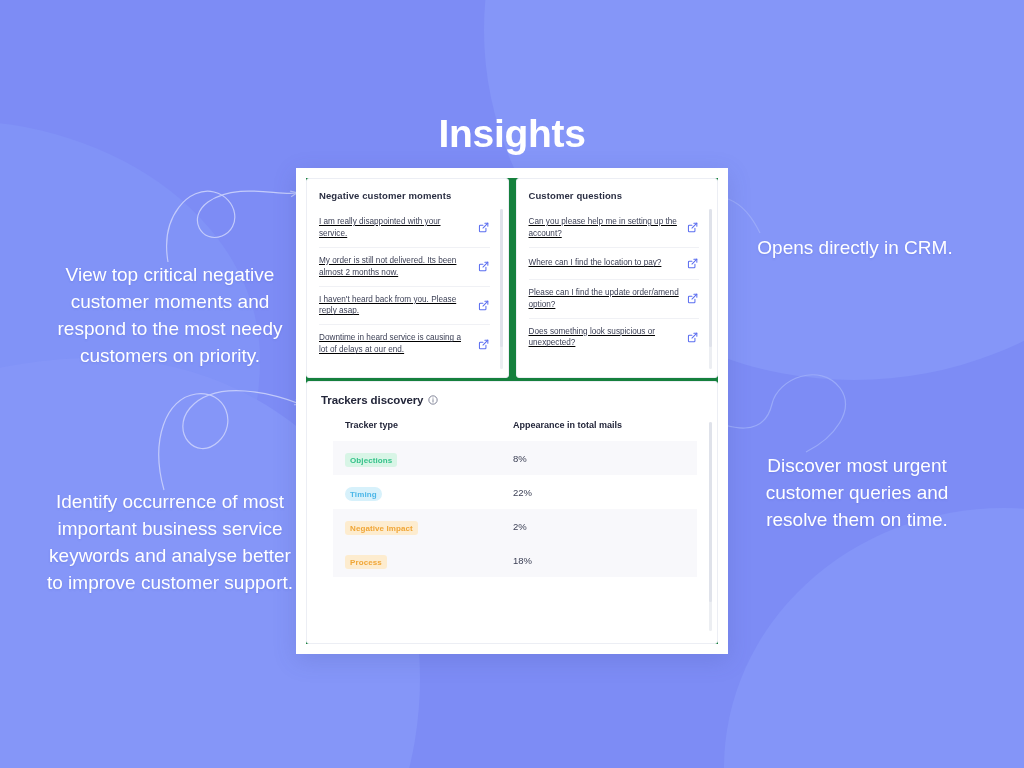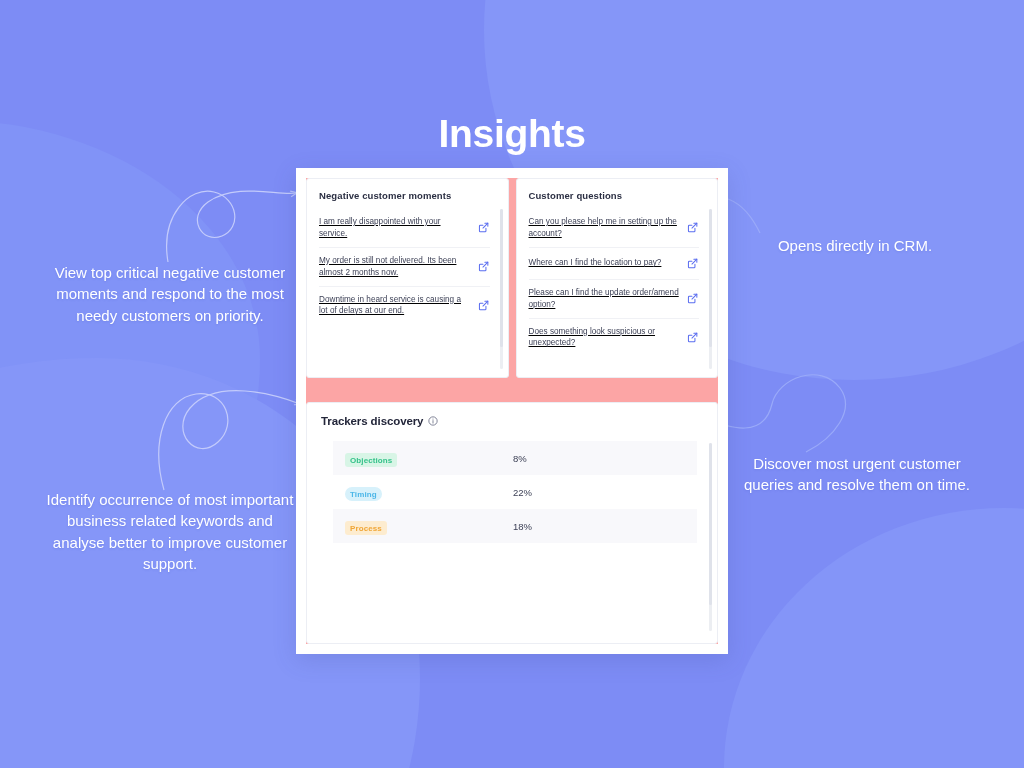--- a/index.html
+++ b/index.html
@@ -90,24 +90,24 @@
     width: 432px;
     height: 486px;
     background: #ffffff;
     box-shadow: 0 6px 22px rgba(60, 70, 150, 0.18);
     padding: 10px;
     z-index: 3;
   }
   .panel-inner {
     width: 100%;
     height: 100%;
-    background: #fca5a5;
+    background: #15803d;
     display: flex;
     flex-direction: column;
-    gap: 24px;
+    gap: 3px;
   }
 
   .cards-row {
     display: flex;
     gap: 7px;
     height: 200px;
   }
 
   .card {
     background: #ffffff;
@@ -231,21 +231,21 @@
 
   .tval {
     font-size: 9.5px;
     color: #3d4156;
   }
 
   
   .caption {
     position: absolute;
     color: #ffffff;
-    font-size: 15px;
+    font-size: 19px;
     line-height: 1.42;
     text-align: center;
     z-index: 4;
     text-shadow: 0 1px 2px rgba(80,95,200,0.25);
   }
   #cap-left-top    { left: 44px;  top: 262px; width: 252px; }
   #cap-left-bottom { left: 44px;  top: 489px; width: 252px; }
   #cap-right-top   { left: 740px; top: 235px; width: 230px; }
   #cap-right-bottom{ left: 744px; top: 453px; width: 226px; }
 </style>
@@ -316,20 +316,29 @@
           <div class="item">
             <div class="item-text">My order is still not delivered. Its been almost 2 months now.</div>
             <svg class="ext-icon" viewBox="0 0 24 24">
               <path d="M4.5 9.5v9a1.5 1.5 0 0 0 1.5 1.5h9a1.5 1.5 0 0 0 1.5-1.5v-5" fill="none" stroke="#5a6df0" stroke-width="1.9" stroke-linecap="round"></path>
               <path d="M4.5 9.5a1.5 1.5 0 0 1 1.5-1.5h5" fill="none" stroke="#5a6df0" stroke-width="1.9" stroke-linecap="round"></path>
               <path d="M11 13L20 4" fill="none" stroke="#5a6df0" stroke-width="1.9" stroke-linecap="round"></path>
               <path d="M14.5 4H20v5.5" fill="none" stroke="#5a6df0" stroke-width="1.9" stroke-linecap="round" stroke-linejoin="round"></path>
             </svg>
           </div>
 
+          <div class="item">
+            <div class="item-text">I haven't heard back from you. Please reply asap.</div>
+            <svg class="ext-icon" viewBox="0 0 24 24">
+              <path d="M4.5 9.5v9a1.5 1.5 0 0 0 1.5 1.5h9a1.5 1.5 0 0 0 1.5-1.5v-5" fill="none" stroke="#5a6df0" stroke-width="1.9" stroke-linecap="round"></path>
+              <path d="M4.5 9.5a1.5 1.5 0 0 1 1.5-1.5h5" fill="none" stroke="#5a6df0" stroke-width="1.9" stroke-linecap="round"></path>
+              <path d="M11 13L20 4" fill="none" stroke="#5a6df0" stroke-width="1.9" stroke-linecap="round"></path>
+              <path d="M14.5 4H20v5.5" fill="none" stroke="#5a6df0" stroke-width="1.9" stroke-linecap="round" stroke-linejoin="round"></path>
+            </svg>
+          </div>
 
           <div class="item">
             <div class="item-text">Downtime in heard service is causing a lot of delays at our end.</div>
             <svg class="ext-icon" viewBox="0 0 24 24">
               <path d="M4.5 9.5v9a1.5 1.5 0 0 0 1.5 1.5h9a1.5 1.5 0 0 0 1.5-1.5v-5" fill="none" stroke="#5a6df0" stroke-width="1.9" stroke-linecap="round"></path>
               <path d="M4.5 9.5a1.5 1.5 0 0 1 1.5-1.5h5" fill="none" stroke="#5a6df0" stroke-width="1.9" stroke-linecap="round"></path>
               <path d="M11 13L20 4" fill="none" stroke="#5a6df0" stroke-width="1.9" stroke-linecap="round"></path>
               <path d="M14.5 4H20v5.5" fill="none" stroke="#5a6df0" stroke-width="1.9" stroke-linecap="round" stroke-linejoin="round"></path>
             </svg>
           </div>
@@ -397,45 +406,55 @@
           <circle cx="12" cy="7.2" r="1.3" fill="#6b6f85"></circle>
           <path d="M12 11v6" fill="none" stroke="#6b6f85" stroke-width="2" stroke-linecap="round"></path>
         </svg>
       </div>
 
       <div class="scroll-track" style="top:40px;bottom:12px;">
         <div class="scroll-thumb"></div>
       </div>
 
       <div class="table">
+        <div class="thead">
+          <div class="th col-a">Tracker type</div>
+          <div class="th col-b">Appearance in total mails</div>
+        </div>
 
         <div class="trow alt">
           <div class="col-a">
             <span class="tag tag-green">Objections</span>
           </div>
           <div class="col-b tval">8%</div>
         </div>
 
         <div class="trow">
           <div class="col-a">
             <span class="tag tag-blue">Timing</span>
           </div>
           <div class="col-b tval">22%</div>
         </div>
 
+        <div class="trow alt">
+          <div class="col-a">
+            <span class="tag tag-orange">Negative Impact</span>
+          </div>
+          <div class="col-b tval">2%</div>
+        </div>
 
 
         <div class="trow alt">
           <div class="col-a">
             <span class="tag tag-orange">Process</span>
           </div>
           <div class="col-b tval">18%</div>
         </div>
       </div>
     </div>
 
   </div>
 </div>
 
 <div class="caption" id="cap-left-top">View top critical negative customer moments and respond to the most needy customers on priority.</div>
-<div class="caption" id="cap-left-bottom">Identify occurrence of most important business related keywords and analyse better to improve customer support.</div>
+<div class="caption" id="cap-left-bottom">Identify occurrence of most important business service keywords and analyse better to improve customer support.</div>
 <div class="caption" id="cap-right-top">Opens directly in CRM.</div>
 <div class="caption" id="cap-right-bottom">Discover most urgent customer queries and resolve them on time.</div>
 
 </body></html>

